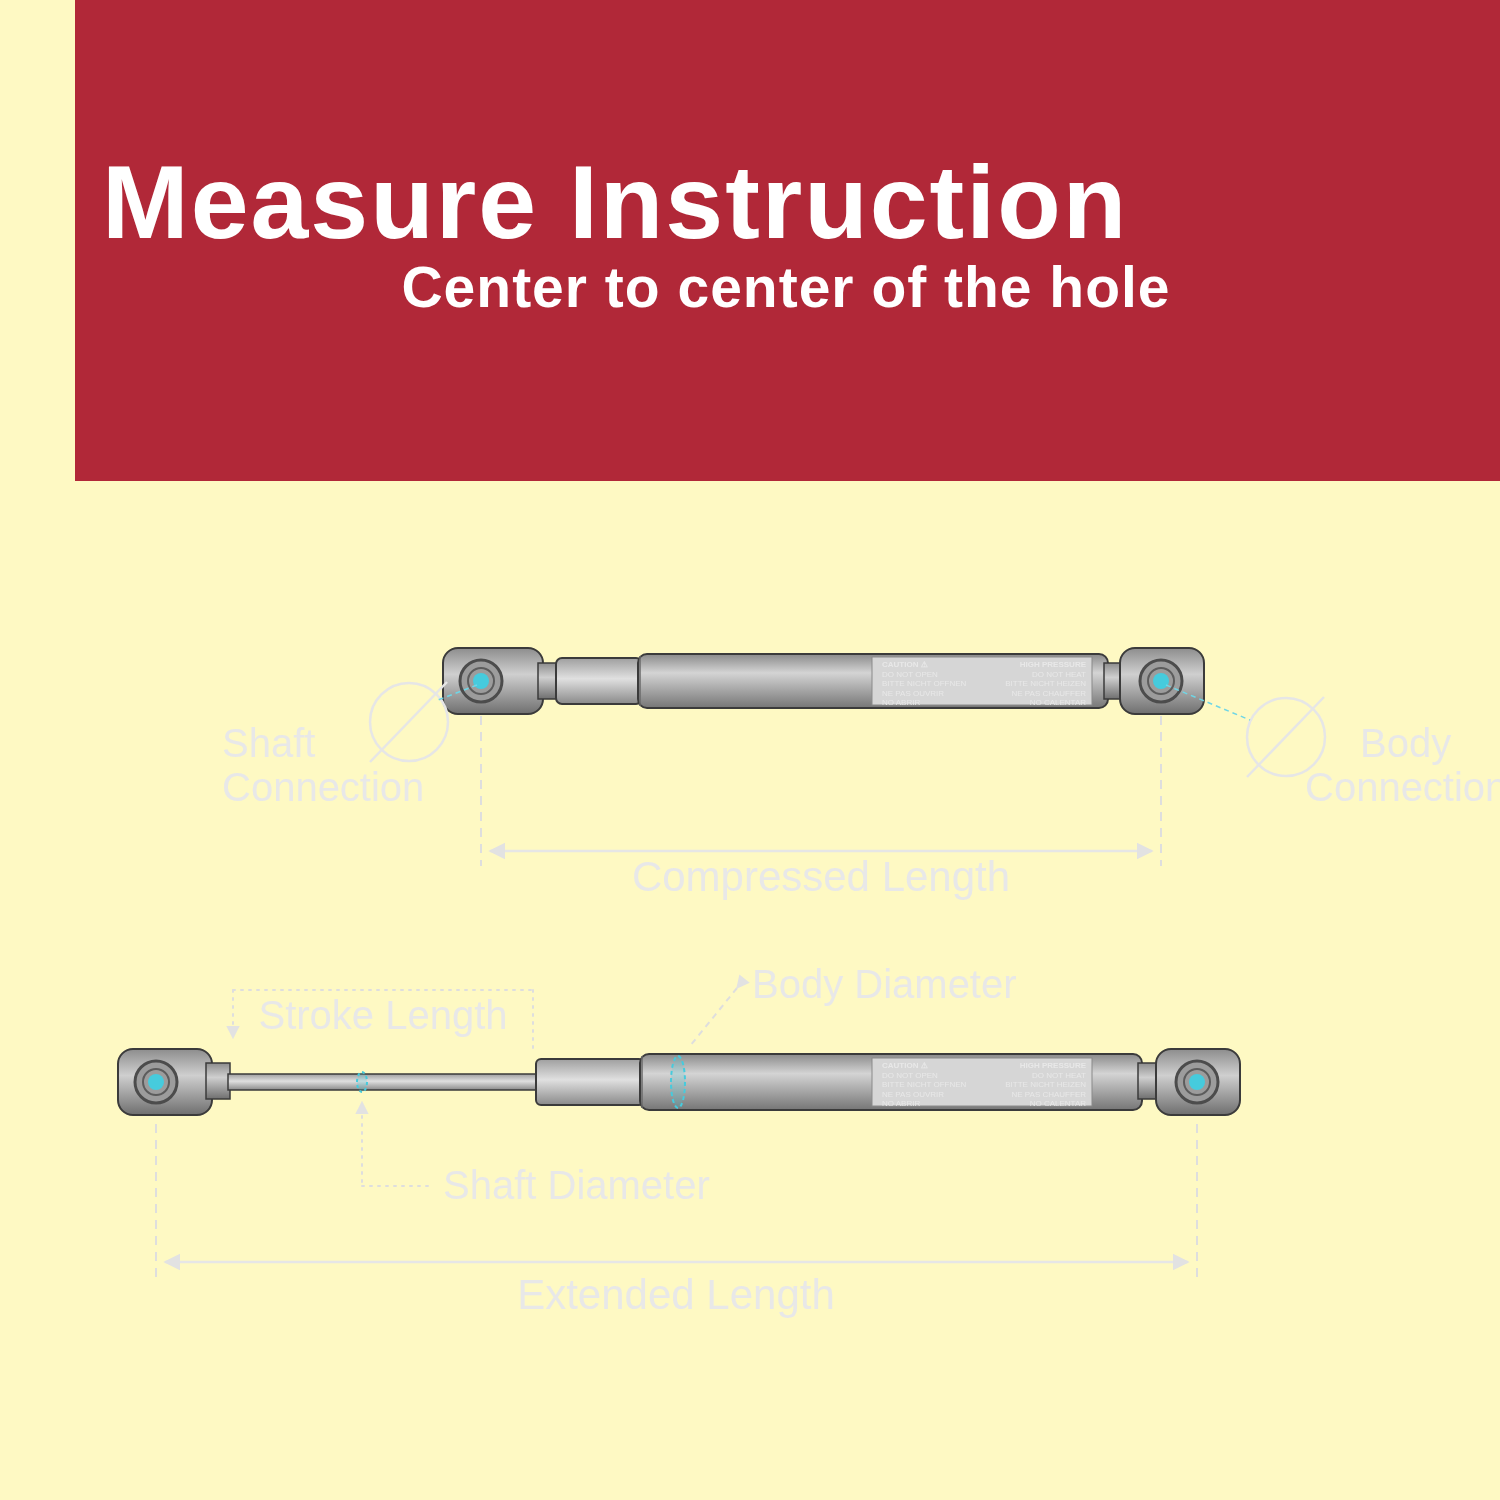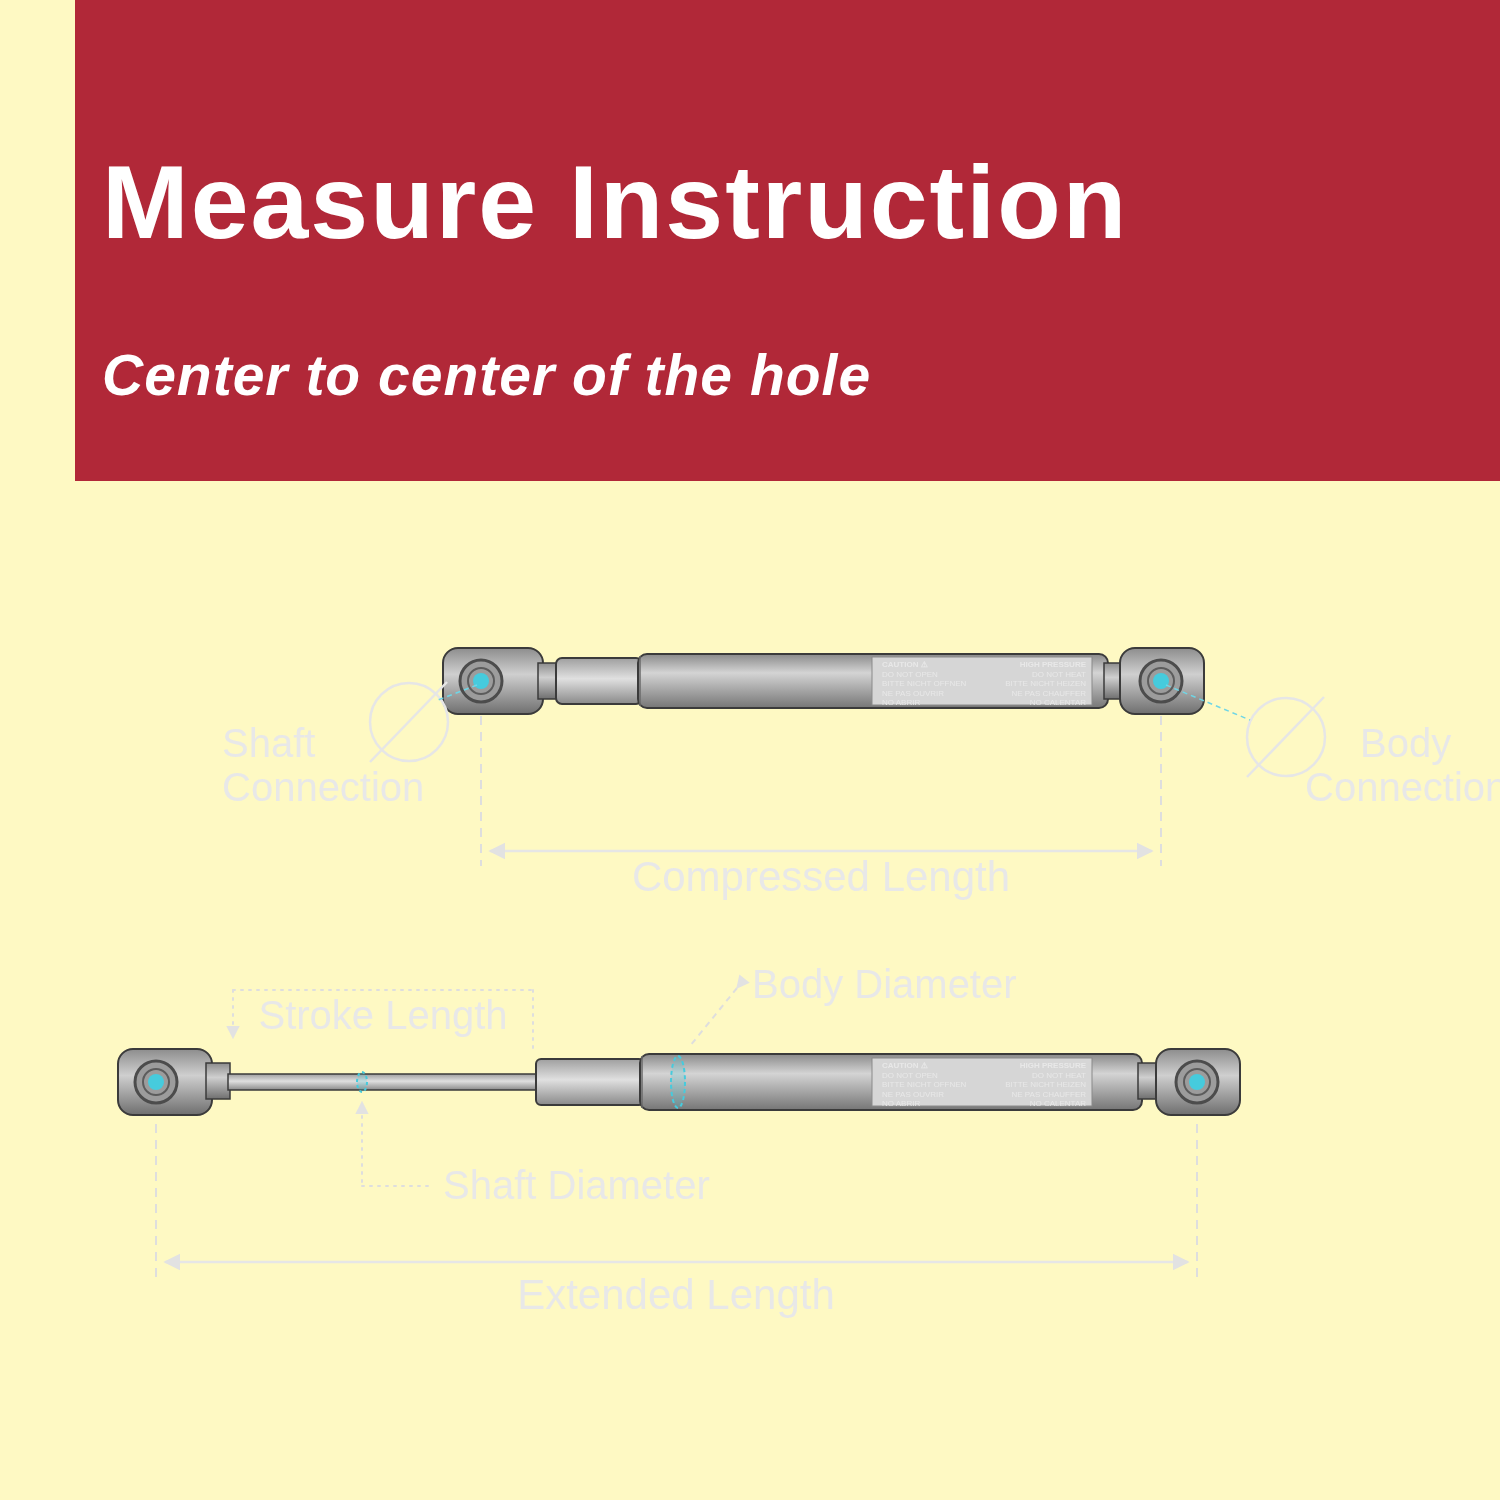--- a/index.html
+++ b/index.html
@@ -11,22 +11,22 @@
   }
   .banner {
     position:absolute; left:75px; top:0; width:1425px; height:481px;
     background:#b12838; color:#ffffff; padding:150px 30px 0 27px;
   }
   .banner h1 {
     font-size:104px; font-weight:700; letter-spacing:2px;
     line-height:1.0; white-space:nowrap;
   }
   .banner p {
-    margin-top:88px; font-size:57px; font-weight:700; font-style:italic;
-    letter-spacing:1px; white-space:nowrap;
+    font-size:57px; font-weight:700; 
+    letter-spacing:1px; white-space:nowrap;text-align:center;
   }
   .diagram-svg { position:absolute; left:0; top:481px; }
   .diagram-svg text { fill:#e8e8e8; font-family:"Liberation Sans", sans-serif; }
   .lbl    { font-size:40px; }
   .lbl-lg { font-size:42px; }
   .tiny   { font-size:8px;  fill:#303030; }
   .tinyb  { font-size:8px;  fill:#101010; font-weight:700; }
 </style>
 </head>
 <body>

